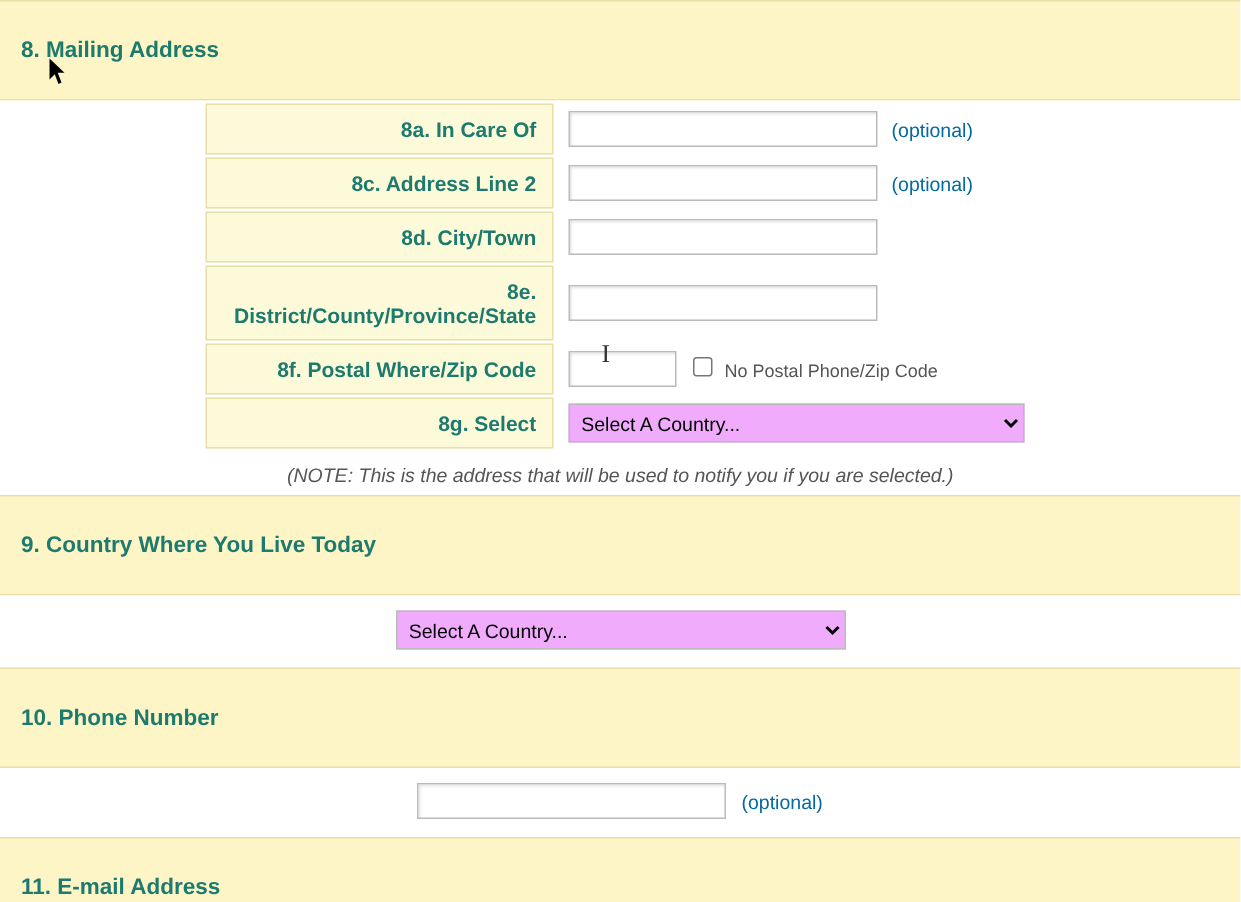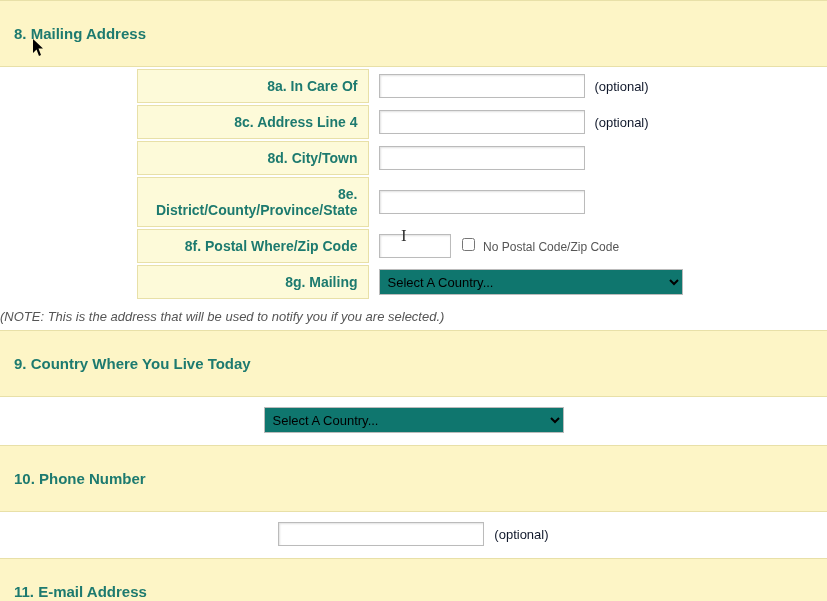--- a/index.html
+++ b/index.html
@@ -51,32 +51,32 @@
       font-size: 13px;
       background: #fff;
     }
     .w-med { width: 206px; }
     .w-small { width: 72px; }
     select {
       border: 1px solid #bbb;
       padding: 3px 4px;
       height: 26px;
       font-size: 13px;
-      background: #0f766e;
+      background: #f0abfc;
     }
     .country-sel { width: 304px; }
     .note {
-      text-align: left;
+      text-align: center;
       font-style: italic;
       font-size: 13px;
       color: #555;
       padding: 8px 0 6px;
     }
     .opt-text {
-      color: #0f172a;
+      color: #0369a1;
       font-size: 13px;
       padding-left: 6px;
     }
     .nopostal {
       color: #555;
       font-size: 12px;
       padding-left: 4px;
     }
     .center-row {
       text-align: center;
@@ -120,21 +120,21 @@
   <table class="form-table">
     <tbody>
         <tr>
       <td class="label-cell">8a. In Care Of</td>
       <td class="input-cell">
         <input type="text" class="w-med" value="" style="">
         <span class="opt-text">(optional)</span>
       </td>
     </tr>
     <tr>
-      <td class="label-cell">8c. Address Line 4</td>
+      <td class="label-cell">8c. Address Line 2</td>
       <td class="input-cell">
         <input type="text" class="w-med" value="" style="">
         <span class="opt-text">(optional)</span>
       </td>
     </tr>
     <tr>
       <td class="label-cell">8d. City/Town</td>
       <td class="input-cell">
         <input type="text" class="w-med" value="" style="">
       </td>
@@ -144,25 +144,25 @@
       <td class="input-cell" style="position:relative;">
         <input type="text" class="w-med" value="" style="">
       </td>
     </tr>
     <tr>
       <td class="label-cell">8f. Postal Where/Zip Code</td>
       <td class="input-cell">
         <input type="text" class="w-small" value="" style="">
         &nbsp;
         <input type="checkbox" style="">
-        <span class="nopostal">No Postal Code/Zip Code</span>
+        <span class="nopostal">No Postal Phone/Zip Code</span>
       </td>
     </tr>
     <tr>
-      <td class="label-cell">8g. Mailing</td>
+      <td class="label-cell">8g. Select</td>
       <td class="input-cell">
         <select class="country-sel">
           <option>Select A Country...</option>
         </select>
       </td>
     </tr>
   </tbody>
     </table>
 
   <div class="ibeam" style="left:401px; top:226px;">I</div>

